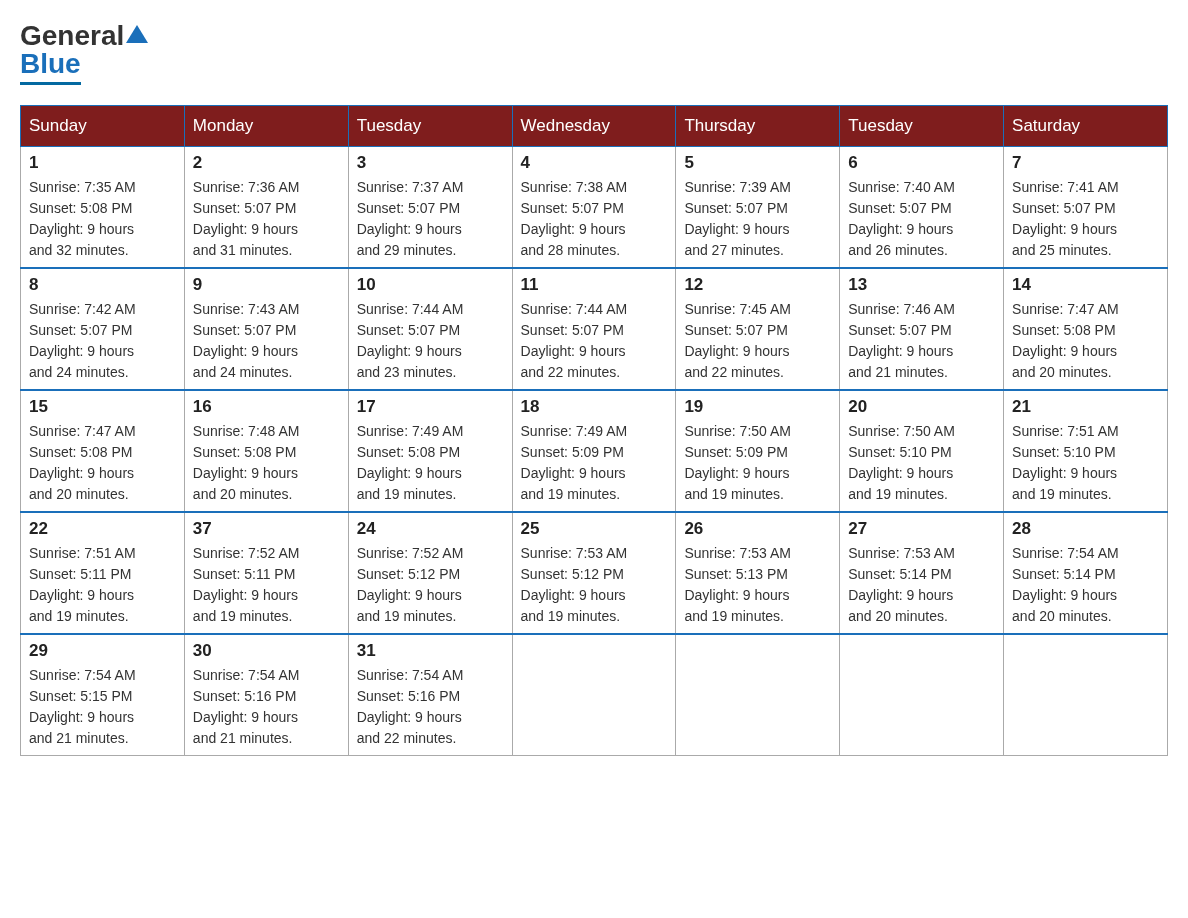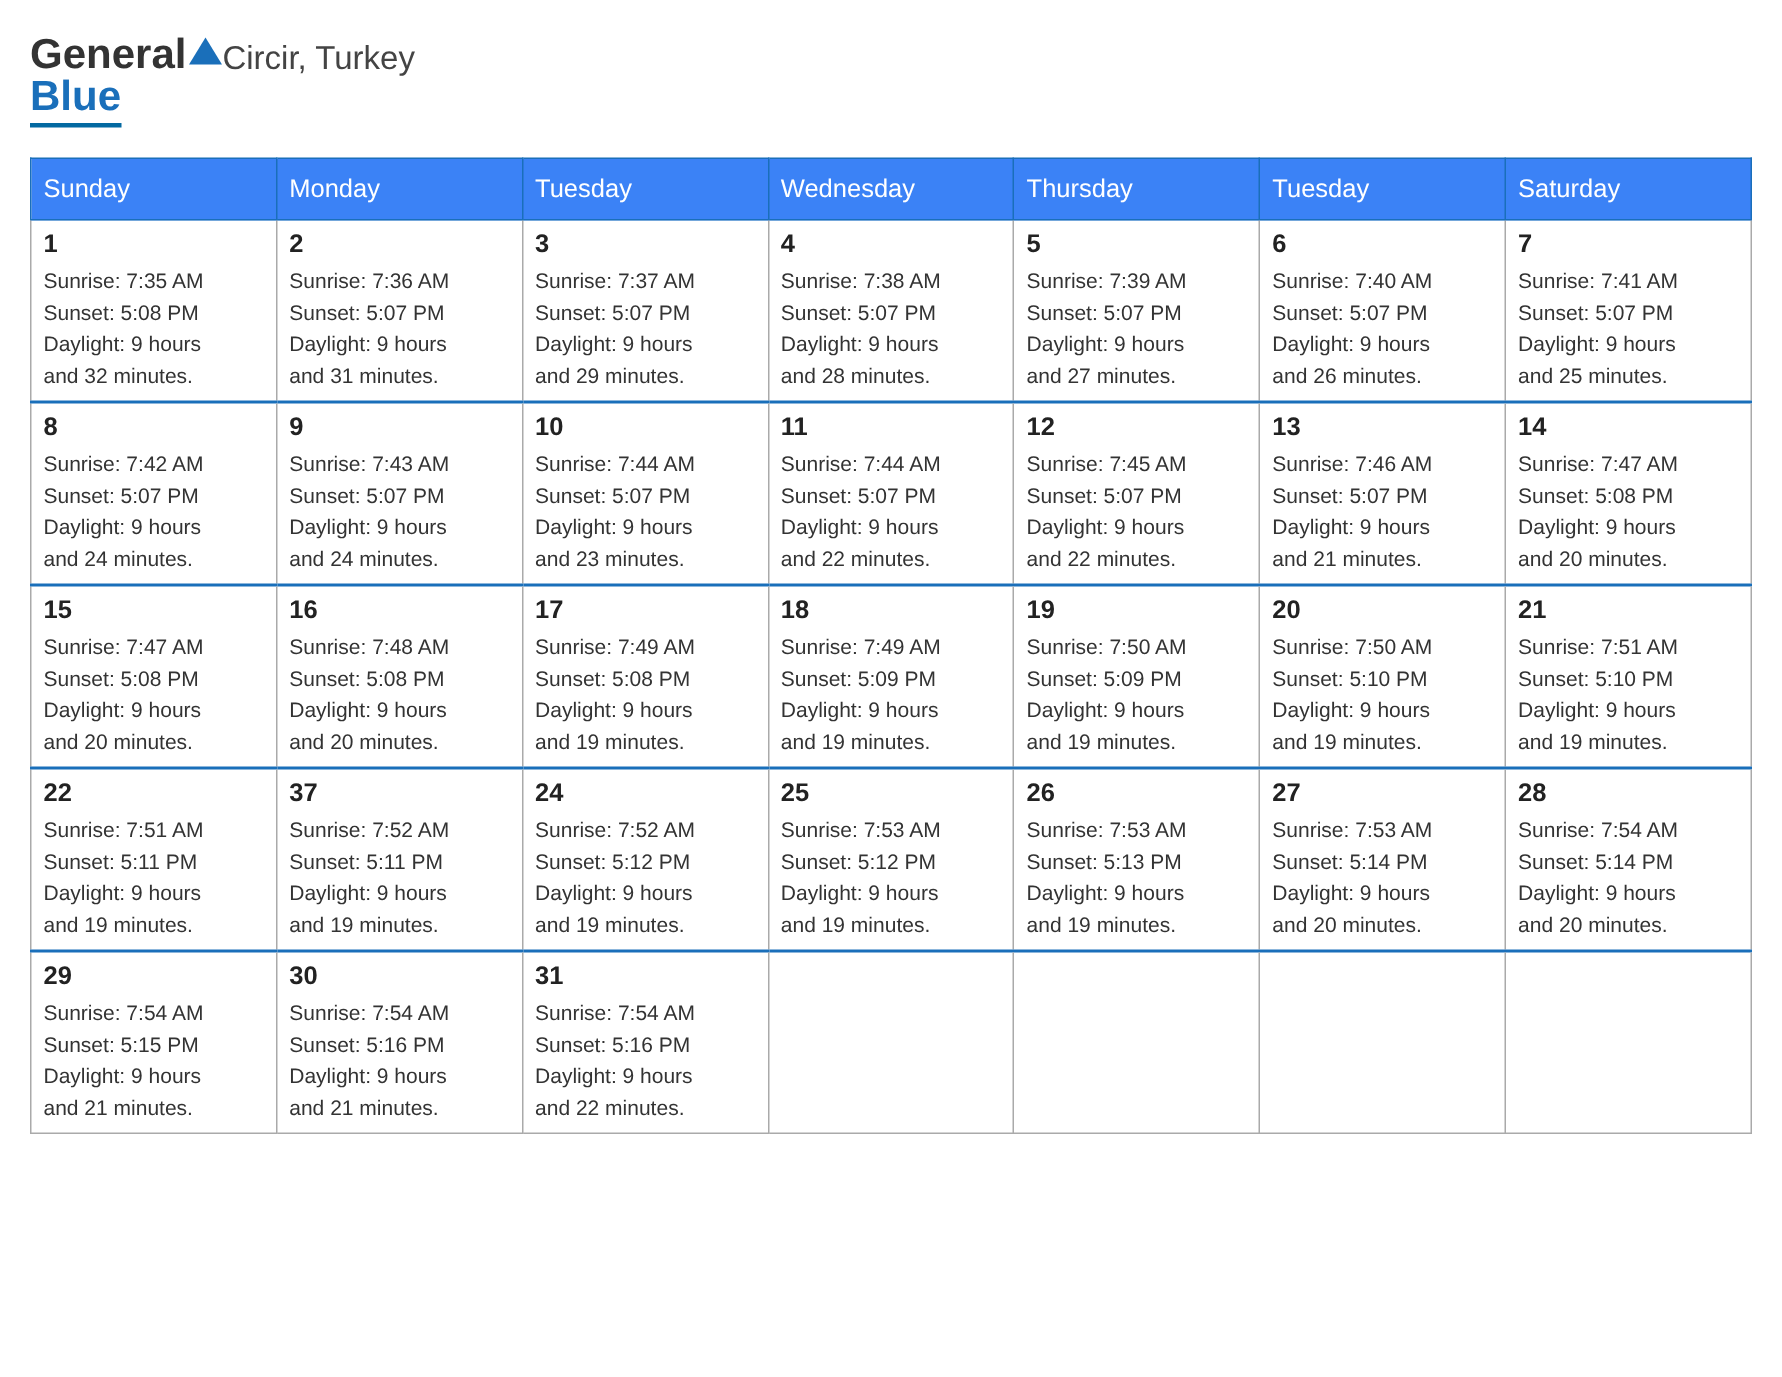--- a/index.html
+++ b/index.html
@@ -5,20 +5,21 @@
     * { margin: 0; padding: 0; box-sizing: border-box; }
     body {
       font-family: Arial, sans-serif;
       background: #fff;
       width: 1188px;
       min-height: 918px;
       padding: 20px;
     }
     .header {
       display: flex;
+      justify-content: space-between;
       align-items: flex-start;
       margin-bottom: 20px;
     }
     .logo {
       display: flex;
       flex-direction: column;
       align-items: flex-start;
     }
     .logo-general {
       font-size: 28px;
@@ -40,21 +41,21 @@
       font-size: 22px;
       color: #444;
       margin-top: 6px;
     }
     .calendar-table {
       width: 100%;
       border-collapse: collapse;
       table-layout: fixed;
     }
     .calendar-table th {
-      background: #3b82f6;
+      background: #7f1d1d;
       color: #fff;
       font-size: 17px;
       font-weight: normal;
       padding: 10px 8px;
       text-align: left;
       border: 1px solid #1a6fba;
     }
     .calendar-table td {
       border: 1px solid #aaa;
       vertical-align: top;
@@ -92,21 +93,20 @@
         <svg width="22" height="22" viewBox="0 0 22 22">
           <polygon points="11,2 22,20 0,20" fill="#1a6fba"></polygon>
         </svg>
       </span>
     </div>
     <div style="margin-top:-4px;">
       <span style="color:#1a6fba; font-weight:bold; font-size:28px; border-bottom: 3px solid #0369a1; display:inline-block; padding-bottom:2px;">Blue</span>
     </div>
   </div>
   <div class="title-section">
-    <div class="location">Circir, Turkey</div>
   </div>
 </div>
 
 <table class="calendar-table">
   <thead>
     <tr>
     <th>Sunday</th>
         <th>Monday</th>
         <th>Tuesday</th>
         <th>Wednesday</th>

